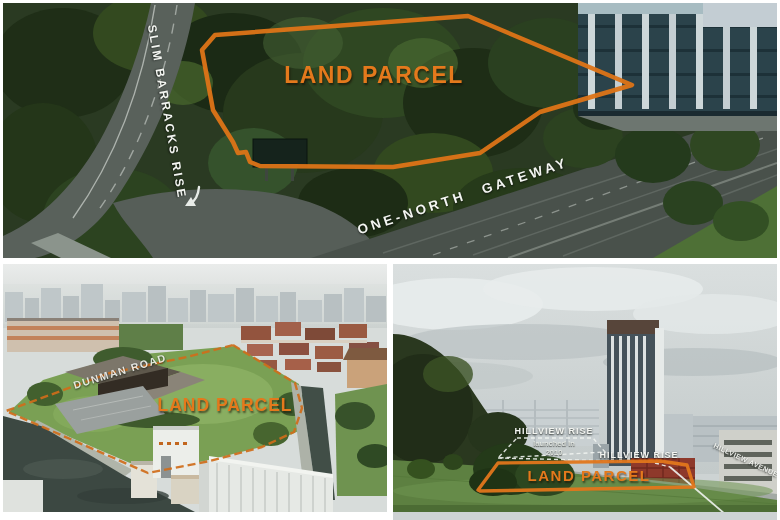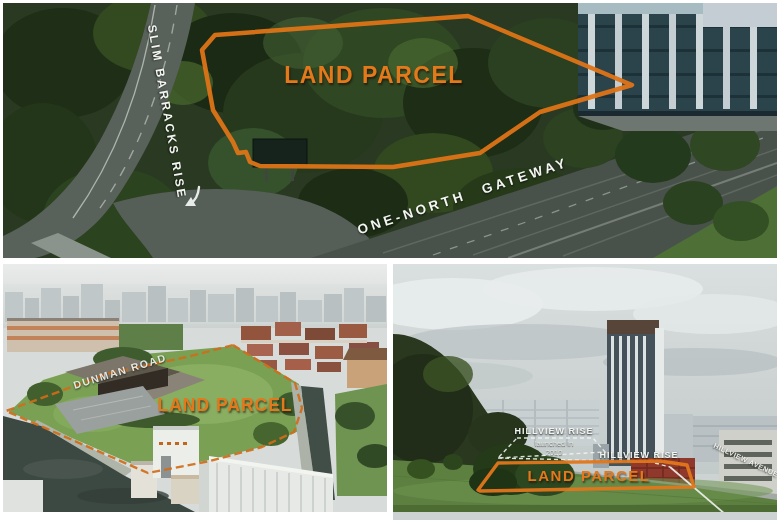--- a/index.html
+++ b/index.html
@@ -3,21 +3,21 @@
 <meta charset="utf-8">
 <style>
   html,body{margin:0;padding:0;background:#ffffff;}
   #stage{position:relative;width:780px;height:520px;background:#ffffff;overflow:hidden;
          font-family:"Liberation Sans",sans-serif;}
   .panel{position:absolute;overflow:hidden;background:#27351f;}
   .panel svg{position:absolute;left:0;top:0;}
   .label{position:absolute;transform:translate(-50%,-50%);white-space:nowrap;font-weight:700;}
   .label-orange{color:#e4791c;text-shadow:1px 2px 2px rgba(25,12,0,.6);}
   .label-white{color:#f3f5f1;text-shadow:0 1px 2px rgba(8,12,8,.85);}
-  .note{font-weight:400;color:rgba(238,242,236,.78);text-shadow:0 1px 1px rgba(8,12,8,.6);
+  .note{font-weight:700;color:rgba(238,242,236,.78);text-shadow:0 1px 1px rgba(8,12,8,.6);
         text-align:center;line-height:1.25;}
 </style>
 </head>
 <body>
 
 <div id="stage">
 
   <div class="panel" style="left:3px;top:3px;width:774px;height:255px;">
     <svg width="774" height="255" viewBox="0 0 774 255">
 

